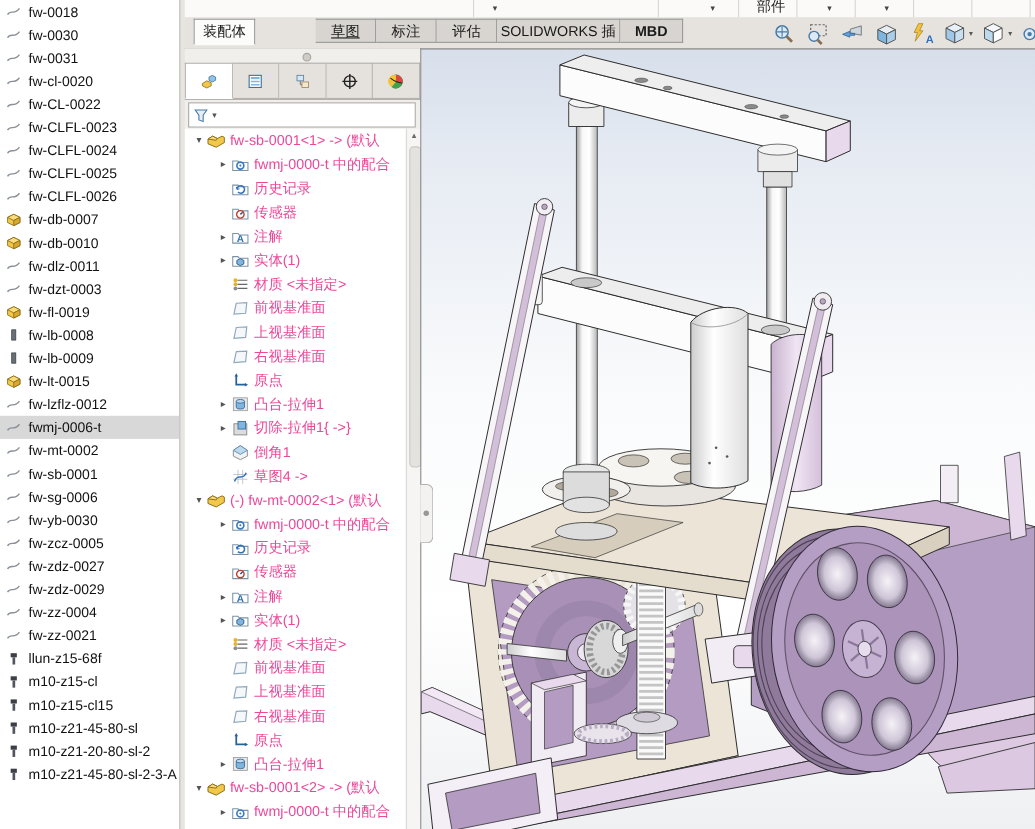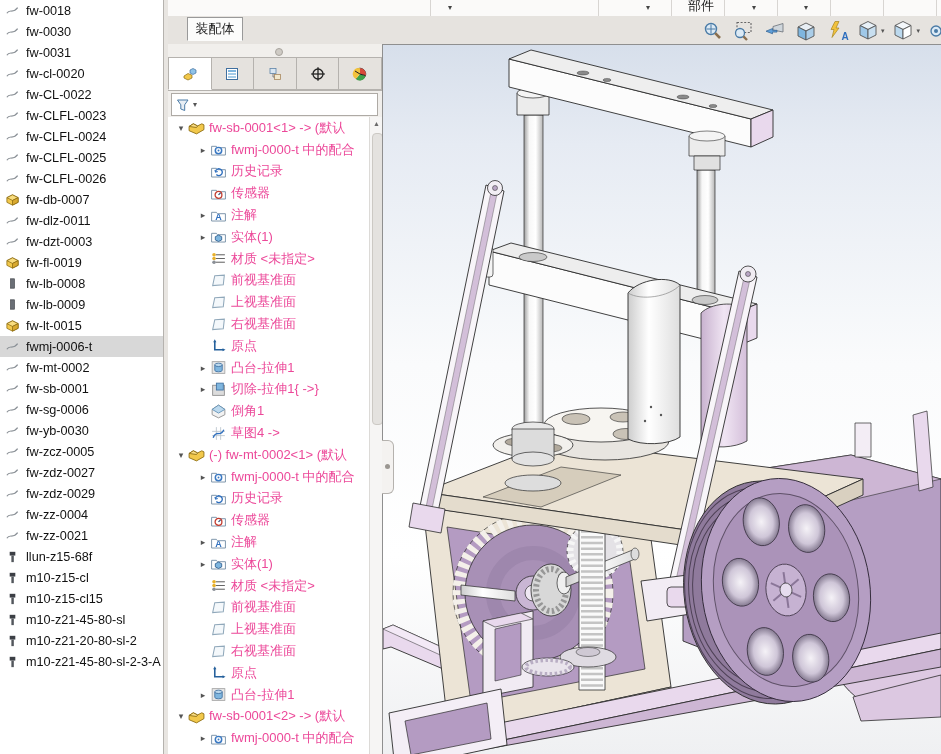--- a/index.html
+++ b/index.html
@@ -8,21 +8,21 @@
     font-family:"Liberation Sans","DejaVu Sans",sans-serif;
     background:#e8e5e1;-webkit-font-smoothing:antialiased;
   }
   
   #top-strip{position:absolute;left:168px;top:0;width:773px;height:16px;background:#fbfaf9;border-bottom:1px solid #d5d2cf;overflow:hidden;}
   .tsep{position:absolute;top:0;width:1px;height:16px;background:#d8d5d2;}
   .tarrow{position:absolute;top:3px;font-size:8px;color:#444;}
   #component-partial{position:absolute;left:520px;top:-3px;font-size:13px;color:#222;}
   
   #band{position:absolute;left:168px;top:16px;width:773px;height:28px;background:#e6e3df;border-bottom:1px solid #a8a8a8;}
-  #cmd-tabs{position:absolute;left:19px;top:1px;height:24px;display:flex;flex-direction:column;}
+  #cmd-tabs{position:absolute;left:8px;top:1px;height:24px;display:flex;}
   .cmd-tab{height:22px;line-height:22px;text-align:center;font-size:13px;color:#1a1a1a;background:var(--tab-bg,#d8d5d0);border:1px solid #999;border-left:none;box-sizing:border-box;}
   .cmd-tab:first-child{border-left:1px solid #999;}
   .cmd-tab.active{background:var(--tab-active-bg,#fff);border-bottom:1px solid var(--tab-active-bg,#fff);height:24px;}
   
   #headsup{position:absolute;right:0;top:2px;height:26px;display:flex;align-items:center;gap:7px;padding-right:0;overflow:hidden;}
   .hu-btn{display:flex;align-items:center;gap:1px;}
   .hu-btn svg{display:block;}
   .hu-caret{font-size:7px;color:#555;}
   
   #file-panel{position:absolute;left:0;top:0;width:163px;height:754px;background:#fff;border-right:1px solid #b5b2ae;overflow:hidden;}
@@ -224,72 +224,92 @@
             <polygon points="2,6 8,3 14,6 8,9 2,6" fill="#f8dc7e"></polygon>
             <polygon points="8,9 14,6 14,11 8,14" fill="#d9a92f"></polygon>
           </g>
         </svg>
       </span>
       <span class="file-label">fw-db-0007</span>
     </div>
     <div class="file-row">
       <span class="icon16" style="width: 15px; height: 15px; flex: 0 0 15px;">
         <svg width="15" height="15" viewBox="0 0 16 16">
-          <path d="M2 11 C5 5.5,8.5 12,13.5 5" stroke="#8a9096" fill="none" stroke-width="1.3"></path>
-        </svg>
-      </span>
-      <span class="file-label">fw-dlz-0011</span>
-    </div>
-    <div class="file-row">
-      <span class="icon16" style="width: 15px; height: 15px; flex: 0 0 15px;">
-        <svg width="15" height="15" viewBox="0 0 16 16">
-          <path d="M2 11 C5 5.5,8.5 12,13.5 5" stroke="#8a9096" fill="none" stroke-width="1.3"></path>
-        </svg>
-      </span>
-      <span class="file-label">fw-dzt-0003</span>
-    </div>
-    <div class="file-row">
-      <span class="icon16" style="width: 15px; height: 15px; flex: 0 0 15px;">
-        <svg width="15" height="15" viewBox="0 0 16 16">
           <g stroke="#8a6a10" stroke-width=".8">
             <polygon points="2,6 8,3 14,6 14,11 8,14 2,11" fill="#f2c84b"></polygon>
             <polygon points="2,6 8,3 14,6 8,9 2,6" fill="#f8dc7e"></polygon>
             <polygon points="8,9 14,6 14,11 8,14" fill="#d9a92f"></polygon>
           </g>
         </svg>
       </span>
-      <span class="file-label">fw-fl-0019</span>
-    </div>
-    <div class="file-row">
-      <span class="icon16" style="width: 15px; height: 15px; flex: 0 0 15px;">
-        <svg width="15" height="15" viewBox="0 0 16 16">
-          <rect x="6" y="3" width="4" height="10" fill="#6a6f76" stroke="#3a3e44" stroke-width=".7"></rect>
-        </svg>
-      </span>
-      <span class="file-label">fw-lb-0008</span>
-    </div>
-    <div class="file-row">
-      <span class="icon16" style="width: 15px; height: 15px; flex: 0 0 15px;">
-        <svg width="15" height="15" viewBox="0 0 16 16">
-          <rect x="6" y="3" width="4" height="10" fill="#6a6f76" stroke="#3a3e44" stroke-width=".7"></rect>
-        </svg>
-      </span>
-      <span class="file-label">fw-lb-0009</span>
+      <span class="file-label">fw-db-0010</span>
+    </div>
+    <div class="file-row">
+      <span class="icon16" style="width: 15px; height: 15px; flex: 0 0 15px;">
+        <svg width="15" height="15" viewBox="0 0 16 16">
+          <path d="M2 11 C5 5.5,8.5 12,13.5 5" stroke="#8a9096" fill="none" stroke-width="1.3"></path>
+        </svg>
+      </span>
+      <span class="file-label">fw-dlz-0011</span>
+    </div>
+    <div class="file-row">
+      <span class="icon16" style="width: 15px; height: 15px; flex: 0 0 15px;">
+        <svg width="15" height="15" viewBox="0 0 16 16">
+          <path d="M2 11 C5 5.5,8.5 12,13.5 5" stroke="#8a9096" fill="none" stroke-width="1.3"></path>
+        </svg>
+      </span>
+      <span class="file-label">fw-dzt-0003</span>
     </div>
     <div class="file-row">
       <span class="icon16" style="width: 15px; height: 15px; flex: 0 0 15px;">
         <svg width="15" height="15" viewBox="0 0 16 16">
           <g stroke="#8a6a10" stroke-width=".8">
             <polygon points="2,6 8,3 14,6 14,11 8,14 2,11" fill="#f2c84b"></polygon>
             <polygon points="2,6 8,3 14,6 8,9 2,6" fill="#f8dc7e"></polygon>
             <polygon points="8,9 14,6 14,11 8,14" fill="#d9a92f"></polygon>
           </g>
         </svg>
       </span>
+      <span class="file-label">fw-fl-0019</span>
+    </div>
+    <div class="file-row">
+      <span class="icon16" style="width: 15px; height: 15px; flex: 0 0 15px;">
+        <svg width="15" height="15" viewBox="0 0 16 16">
+          <rect x="6" y="3" width="4" height="10" fill="#6a6f76" stroke="#3a3e44" stroke-width=".7"></rect>
+        </svg>
+      </span>
+      <span class="file-label">fw-lb-0008</span>
+    </div>
+    <div class="file-row">
+      <span class="icon16" style="width: 15px; height: 15px; flex: 0 0 15px;">
+        <svg width="15" height="15" viewBox="0 0 16 16">
+          <rect x="6" y="3" width="4" height="10" fill="#6a6f76" stroke="#3a3e44" stroke-width=".7"></rect>
+        </svg>
+      </span>
+      <span class="file-label">fw-lb-0009</span>
+    </div>
+    <div class="file-row">
+      <span class="icon16" style="width: 15px; height: 15px; flex: 0 0 15px;">
+        <svg width="15" height="15" viewBox="0 0 16 16">
+          <g stroke="#8a6a10" stroke-width=".8">
+            <polygon points="2,6 8,3 14,6 14,11 8,14 2,11" fill="#f2c84b"></polygon>
+            <polygon points="2,6 8,3 14,6 8,9 2,6" fill="#f8dc7e"></polygon>
+            <polygon points="8,9 14,6 14,11 8,14" fill="#d9a92f"></polygon>
+          </g>
+        </svg>
+      </span>
       <span class="file-label">fw-lt-0015</span>
+    </div>
+    <div class="file-row">
+      <span class="icon16" style="width: 15px; height: 15px; flex: 0 0 15px;">
+        <svg width="15" height="15" viewBox="0 0 16 16">
+          <path d="M2 11 C5 5.5,8.5 12,13.5 5" stroke="#8a9096" fill="none" stroke-width="1.3"></path>
+        </svg>
+      </span>
+      <span class="file-label">fw-lzflz-0012</span>
     </div>
     <div class="file-row selected">
       <span class="icon16" style="width: 15px; height: 15px; flex: 0 0 15px;">
         <svg width="15" height="15" viewBox="0 0 16 16">
           <path d="M2 11 C5 5.5,8.5 12,13.5 5" stroke="#8a9096" fill="none" stroke-width="1.3"></path>
         </svg>
       </span>
       <span class="file-label">fwmj-0006-t</span>
     </div>
     <div class="file-row">

